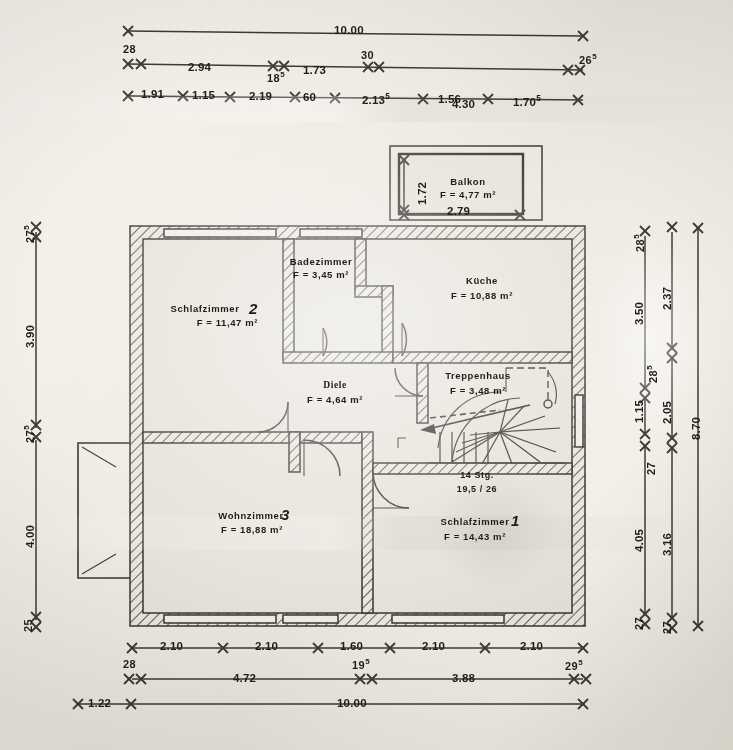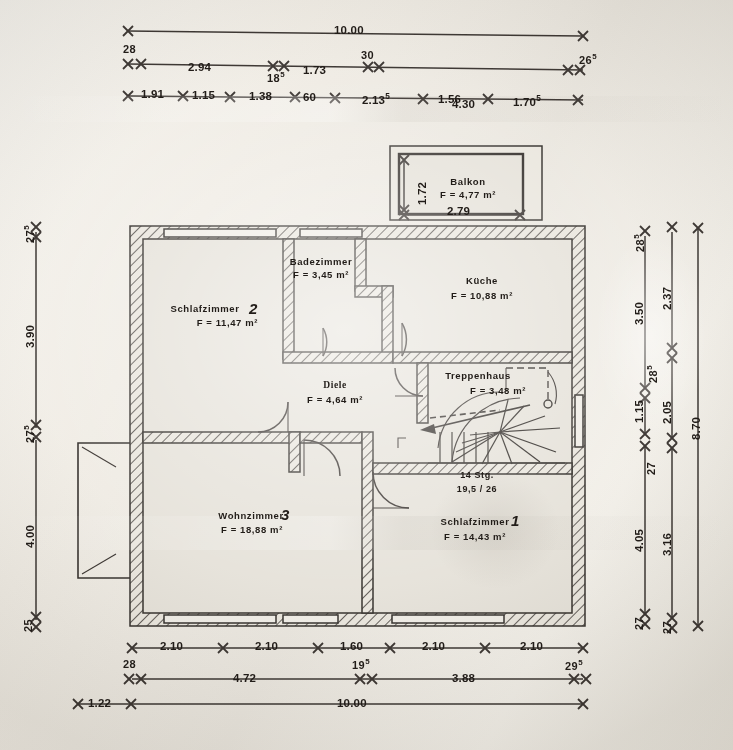--- a/index.html
+++ b/index.html
@@ -434,21 +434,21 @@
   <div class="lbl dim-sm" style="left:123px;top:43px;">28</div>
   <div class="lbl dim-txt" style="left:188px;top:61px;">2.94</div>
   <div class="lbl dim-sm" style="left:267px;top:40px;margin-top:30px;">18<sup>5</sup></div>
   <div class="lbl dim-txt" style="left:303px;top:64px;">1.73</div>
   <div class="lbl dim-sm" style="left:361px;top:49px;">30</div>
   <div class="lbl dim-txt" style="left:452px;top:66px;margin-top:32px;">4.30</div>
   <div class="lbl dim-sm" style="left:559px;top:52px;margin-left:20px;">26<sup>5</sup></div>
 
   <div class="lbl dim-txt" style="left:141px;top:88px;">1.91</div>
   <div class="lbl dim-txt" style="left:192px;top:89px;">1.15</div>
-  <div class="lbl dim-txt" style="left:249px;top:90px;">1.38</div>
+  <div class="lbl dim-txt" style="left:249px;top:90px;">2.19</div>
   <div class="lbl dim-txt" style="left:303px;top:91px;">60</div>
   <div class="lbl dim-txt" style="left:362px;top:92px;">2.13<sup>5</sup></div>
   <div class="lbl dim-txt" style="left:438px;top:93px;">1.56</div>
   <div class="lbl dim-txt" style="left:513px;top:94px;">1.70<sup>5</sup></div>
 
   <div class="lbl dim-txt rot-90" style="left:416px;top:205px;">1.72</div>
   <div class="lbl room-name" style="left:428px;top:176px;width:80px;">Balkon</div>
   <div class="lbl room-area" style="left:420px;top:189px;width:96px;">F = 4,77 m²</div>
   <div class="lbl dim-txt" style="left:447px;top:205px;">2.79</div>
 
@@ -459,21 +459,21 @@
   <div class="lbl room-name" style="left:283px;top:256px;width:76px;">Badezimmer</div>
   <div class="lbl room-area" style="left:283px;top:269px;width:76px;">F = 3,45 m²</div>
 
   <div class="lbl room-name" style="left:432px;top:275px;width:100px;">Küche</div>
   <div class="lbl room-area" style="left:427px;top:290px;width:110px;">F = 10,88 m²</div>
 
   <div class="lbl room-name" style="left:297px;top:380px;width:76px;font-family:Liberation Serif, serif;">Diele</div>
   <div class="lbl room-area" style="left:293px;top:394px;width:84px;">F = 4,64 m²</div>
 
   <div class="lbl room-name" style="left:428px;top:370px;width:100px;">Treppenhaus</div>
-  <div class="lbl room-area" style="left:428px;top:385px;width:100px;padding-left:20px;">F = 3,48 m²</div>
+  <div class="lbl room-area" style="left:428px;top:385px;width:100px;">F = 3,48 m²</div>
 
   <div class="lbl room-name" style="left:203px;top:510px;width:96px;">Wohnzimmer</div>
   <div class="lbl" style="left:281px;top:506px;font-size:15px;font-weight:700;font-style:italic;">3</div>
   <div class="lbl room-area" style="left:200px;top:524px;width:104px;">F = 18,88 m²</div>
 
   <div class="lbl room-name" style="left:425px;top:516px;width:100px;">Schlafzimmer</div>
   <div class="lbl" style="left:511px;top:512px;font-size:15px;font-weight:700;font-style:italic;">1</div>
   <div class="lbl room-area" style="left:423px;top:531px;width:104px;">F = 14,43 m²</div>
 
   <div class="lbl stair-txt" style="left:437px;top:470px;width:80px;">14 Stg.</div>

